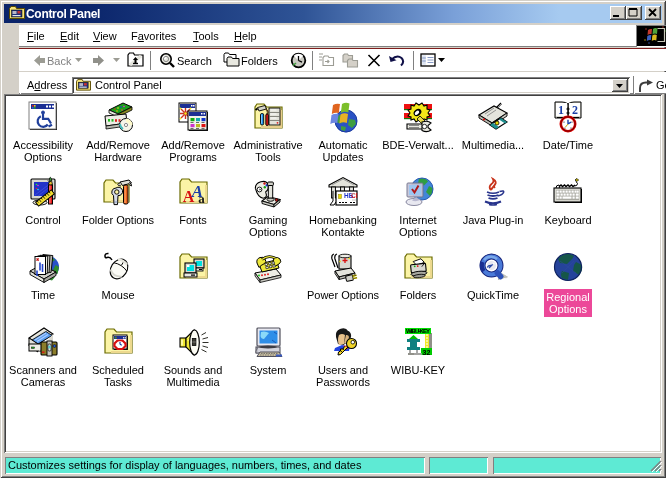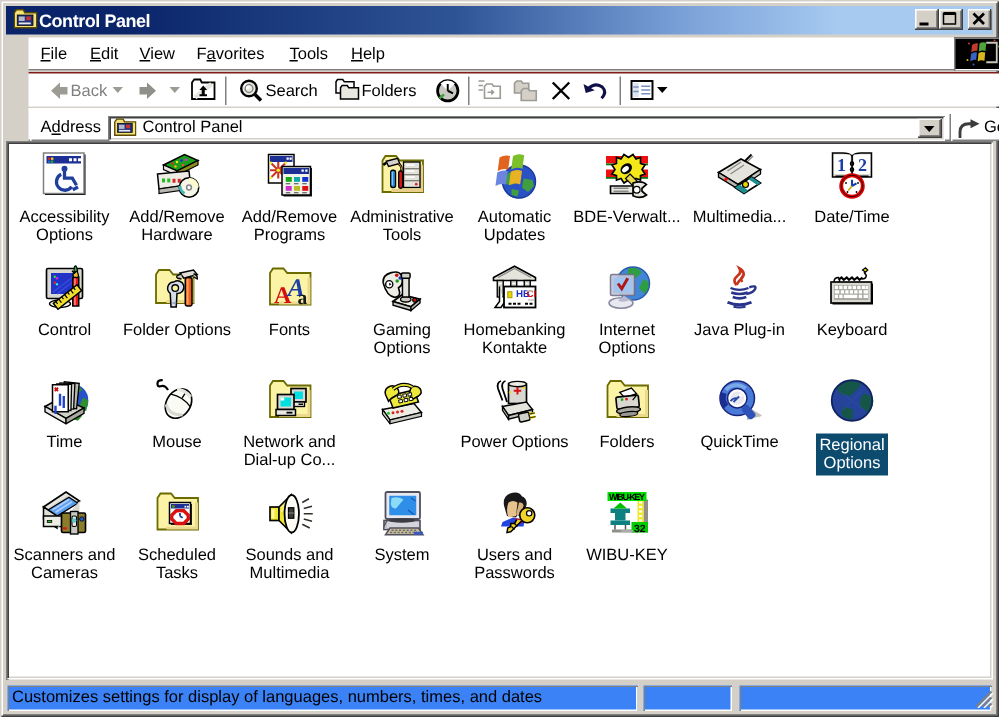--- a/index.html
+++ b/index.html
@@ -11,23 +11,23 @@
 .vline{position:absolute;width:1px}
 .band{position:absolute;left:19px;width:658px;background:#ffffff}
 .mi{position:absolute;top:5px;color:#000}
 .gray{color:#808080;text-shadow:1px 1px 0 #fff}
 .sep{position:absolute;width:2px;border-left:1px solid #808080;border-right:1px solid #fff}
 #client{position:absolute;left:4px;top:94px;width:658px;height:359px;background:#D4D0C8;box-shadow:inset 1px 1px 0 #808080,inset -1px -1px 0 #FFFFFF,inset 2px 2px 0 #404040,inset -2px -2px 0 #D4D0C8}
 #cwhite{position:absolute;left:2px;top:2px;width:654px;height:355px;background:#fff}
 .cell{position:absolute;width:76px;text-align:center}
 .cell svg{display:block;margin:0 auto}
 .lbl{margin-top:6px;font-size:11px;line-height:12px;color:#000}
-.sel{display:inline-block;background:#0c4a6e;color:#fff;padding:2px 2px}
+.sel{display:inline-block;background:#ec4899;color:#fff;padding:2px 2px}
 #status{position:absolute;left:4px;top:455px;width:658px;height:19px;background:#D4D0C8}
-.pane{position:absolute;top:2px;height:17px;box-shadow:inset 1px 1px 0 #808080,inset -1px -1px 0 #fff;background:#3b82f6}
+.pane{position:absolute;top:2px;height:17px;box-shadow:inset 1px 1px 0 #808080,inset -1px -1px 0 #fff;background:#5eead4}
 </style></head><body>
 <div id="win"></div>
 
 <div id="title">
  <svg class="abs" style="left:5px;top:1px" width="16" height="16" viewBox="0 0 16 16">
   <path d="M0.5 13.5 V3.5 l1.5-2 h4.5 l1 2 h8 v10 z" fill="#F5E37A" stroke="#5A4A00" stroke-width="1"></path>
   <rect x="2.5" y="5" width="10.5" height="7" fill="#20307A" stroke="#000" stroke-width="0.5"></rect>
   <rect x="3.5" y="6" width="4" height="3" fill="#B8B8C8"></rect>
   <rect x="8.5" y="6" width="3" height="2.5" fill="#C83232"></rect>
   <rect x="3.5" y="10" width="8" height="1.2" fill="#E8E8E8"></rect>
@@ -555,21 +555,20 @@
    <rect x="19" y="10" width="6" height="5" fill="#00E0E0"></rect>
    <rect x="18" y="17" width="8" height="3" fill="#E8E8E0" stroke="#000" stroke-width="0.9"></rect>
    <rect x="22" y="18" width="3" height="1" fill="#000"></rect>
    <rect x="8" y="12" width="11" height="10" fill="#D8D8D0" stroke="#000" stroke-width="1.1"></rect>
    <rect x="10" y="14" width="7" height="6" fill="#00E0E0"></rect>
    <rect x="10" y="14" width="2.5" height="2" fill="#fff"></rect>
    <rect x="7" y="22" width="13" height="4" fill="#E8E8E0" stroke="#000" stroke-width="1"></rect>
    <rect x="14" y="23.5" width="4" height="1.2" fill="#000"></rect>
   </g>
  </svg>
- <div class="lbl">Network and<br>Dial-up Co...</div>
 </div>
 <div class="cell" style="left:230px;top:251px">
  <svg width="32" height="32" viewBox="0 0 32 32">
   <polygon points="3,22 24,18 29,24 8,29" fill="#EDEDE5" stroke="#000" stroke-width="1"></polygon>
   <polygon points="3,22 8,29 8,31.5 3,25" fill="#D0D0C8" stroke="#000" stroke-width="0.8"></polygon>
   <polygon points="8,29 29,24 29,26.5 8,31.5" fill="#C8C8C0" stroke="#000" stroke-width="0.8"></polygon>
   <circle cx="7" cy="24.5" r="1" fill="#2C2"></circle>
         <circle cx="10" cy="24.2" r="1" fill="#D22"></circle>
         <circle cx="13" cy="23.7" r="1" fill="#D22"></circle>
         <circle cx="16" cy="23.2" r="1" fill="#D22"></circle>

